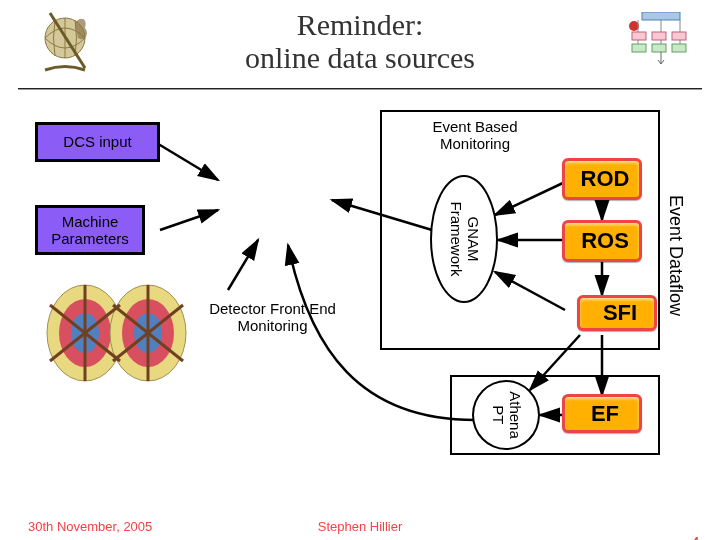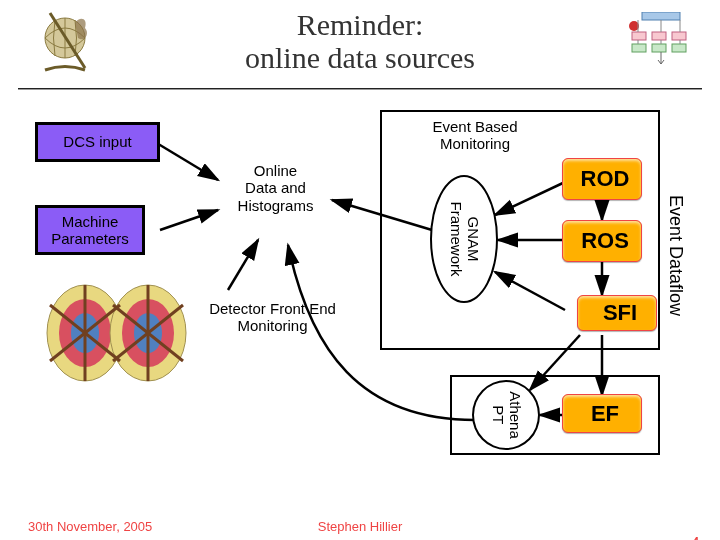--- a/index.html
+++ b/index.html
@@ -62,21 +62,21 @@
     font-size: 15px;
     text-align: center;
     display: flex;
     align-items: center;
     justify-content: center;
     line-height: 1.15;
   }
   .orange-btn {
     position: absolute;
     background: #ffb000;
-    border: 1px solid #ef4444;
+    border: 3px solid #ef4444;
     border-radius: 6px;
     font-size: 22px;
     font-weight: bold;
     display: flex;
     align-items: center;
     justify-content: center;
     box-shadow: inset 0 2px 3px rgba(255,255,255,.6), 0 1px 1px rgba(0,0,0,.3);
     padding-left: 6px;
   }
   .oval {
@@ -198,21 +198,20 @@
     <line x1="580" y1="235" x2="530" y2="290" stroke="#000" stroke-width="2.5" marker-end="url(#ah)"></line>
 
     <line x1="602" y1="100" x2="602" y2="120" stroke="#000" stroke-width="2.5" marker-end="url(#ah)"></line>
     <line x1="602" y1="160" x2="602" y2="195" stroke="#000" stroke-width="2.5" marker-end="url(#ah)"></line>
     <line x1="602" y1="235" x2="602" y2="295" stroke="#000" stroke-width="2.5" marker-end="url(#ah)"></line>
   </svg>
 
   <div class="label-box" style="left:35px;top:22px;width:125px;height:40px">DCS input</div>
   <div class="label-box" style="left:35px;top:105px;width:110px;height:50px">Machine<br>Parameters</div>
 
-  <div class="no-border-label" style="left:218px;top:62px;width:115px">Online<br>Data and<br>Histograms</div>
 
   <div class="detector-img" style="left:30px;top:175px;width:175px;height:115px">
     <svg viewBox="0 0 175 115">
       <ellipse cx="55" cy="58" rx="38" ry="48" fill="#e8d880" stroke="#a09050"></ellipse>
       <ellipse cx="55" cy="58" rx="26" ry="34" fill="#d85060"></ellipse>
       <ellipse cx="55" cy="58" rx="14" ry="20" fill="#5080c0"></ellipse>
       <ellipse cx="118" cy="58" rx="38" ry="48" fill="#e8d880" stroke="#a09050"></ellipse>
       <ellipse cx="118" cy="58" rx="26" ry="34" fill="#d85060"></ellipse>
       <ellipse cx="118" cy="58" rx="14" ry="20" fill="#5080c0"></ellipse>
       <g stroke="#704020" stroke-width="3">

